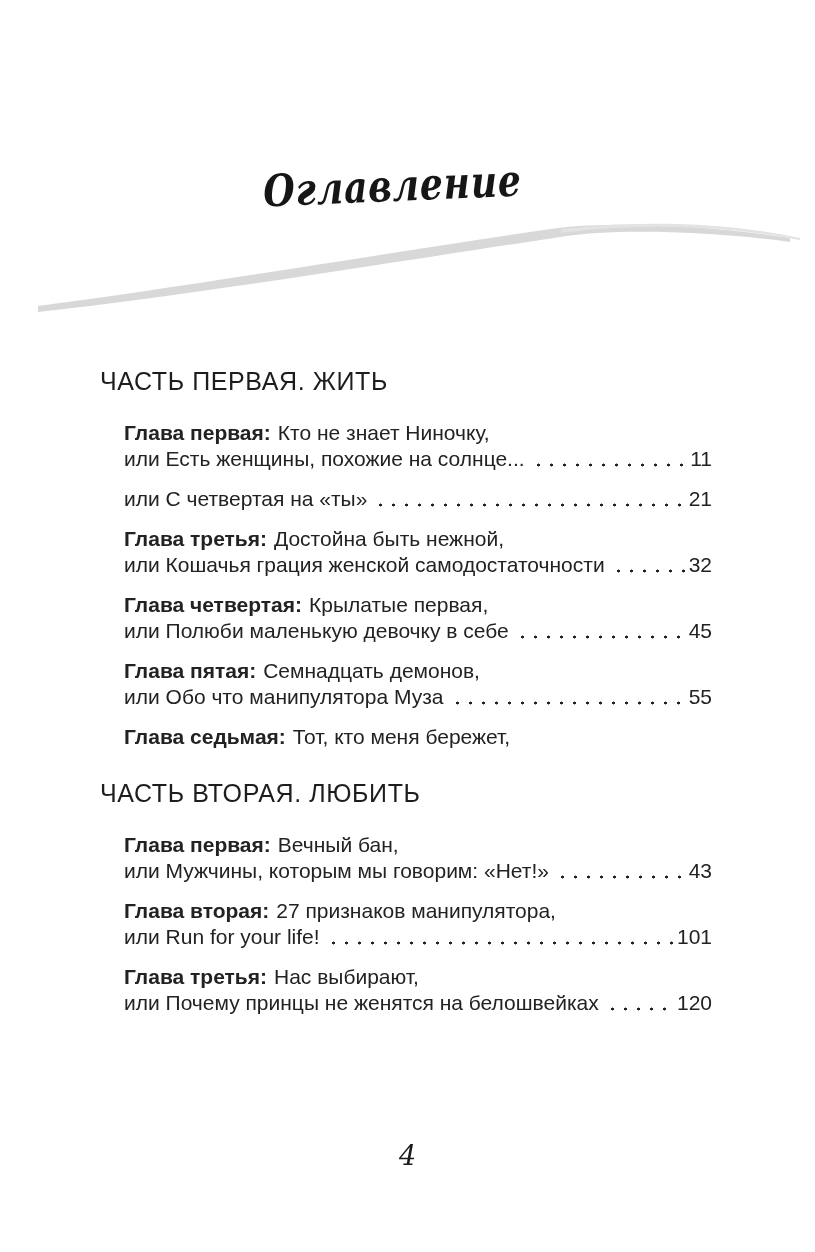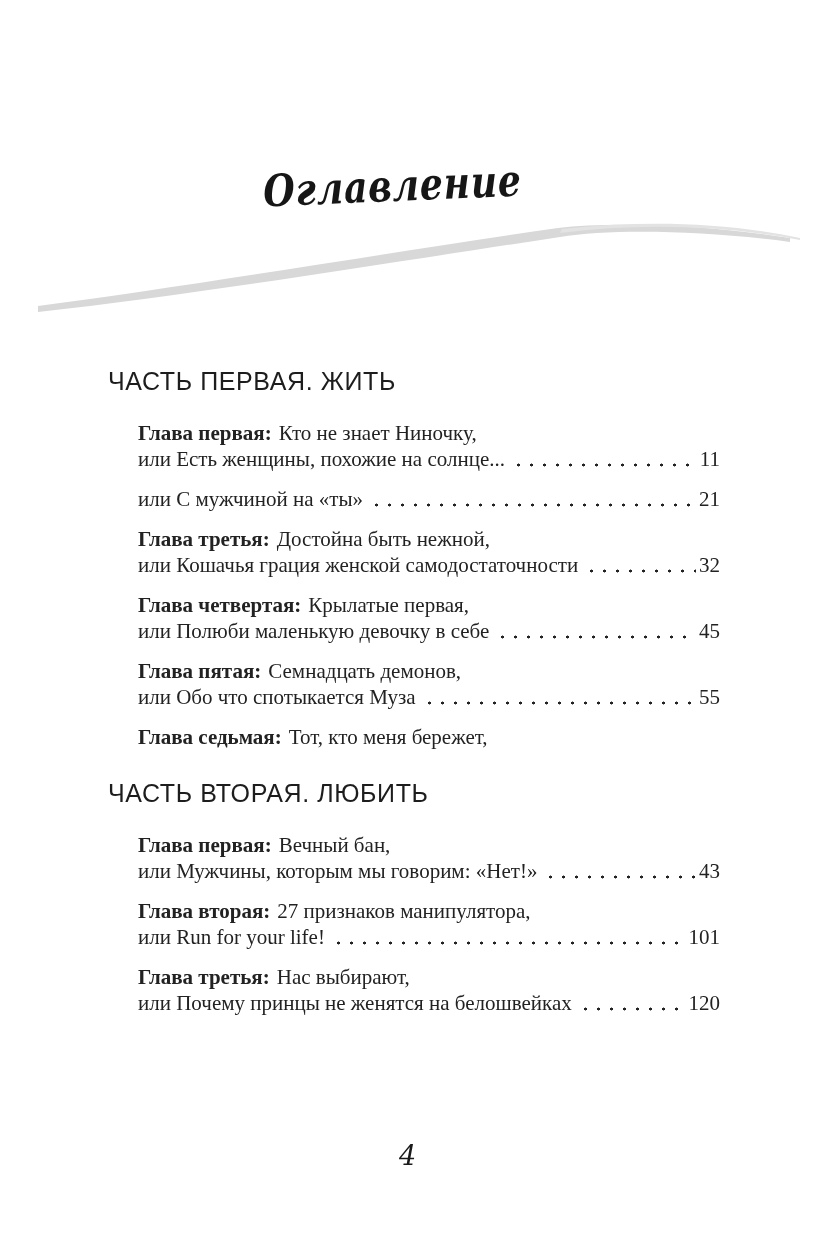--- a/index.html
+++ b/index.html
@@ -27,33 +27,33 @@
     transform:translateX(-15px) scaleX(.82) rotate(-2deg);
     transform-origin:center;
     letter-spacing:1px;
   }
   .swoosh{
     position:absolute;
     top:213px;left:0;
   }
   .toc{
     position:absolute;
-    left:108px;top:366px;
+    left:100px;top:366px;
     width:612px;
   }
   .section-heading{
     font-size:25px;
     font-weight:400;
     letter-spacing:.6px;
     color:#1d1d1d;
     margin:0 0 24px 0;
     line-height:30px;
   }
   .section + .section{margin-top:28px;}
-  .entries{margin-left:30px;font-family:Liberation Serif, serif;}
+  .entries{margin-left:24px;}
   .entry{
     margin-bottom:14px;
     font-size:21px;
     line-height:26px;
     color:#222222;
   }
   .entry .l1 .label{
     font-weight:bold;
     margin-right:7px;
   }
@@ -110,21 +110,21 @@
         <div class="l1"><span class="label">Глава первая:</span><span>Кто не знает Ниночку,</span></div>
         <div class="l2">
             <span class="sub">или Есть женщины, похожие на солнце...</span>
             <span class="leader"></span>
             <span class="pg">11</span>
           </div>
       </div>
 
       <div class="entry">
         <div class="l2">
-            <span class="sub">или С мужчиной на «ты»</span>
+            <span class="sub">или С четвертая на «ты»</span>
             <span class="leader"></span>
             <span class="pg">21</span>
           </div>
       </div>
 
       <div class="entry">
         <div class="l1"><span class="label">Глава третья:</span><span>Достойна быть нежной,</span></div>
         <div class="l2">
             <span class="sub">или Кошачья грация женской самодостаточности</span>
             <span class="leader"></span>
@@ -137,21 +137,21 @@
         <div class="l2">
             <span class="sub">или Полюби маленькую девочку в себе</span>
             <span class="leader"></span>
             <span class="pg">45</span>
           </div>
       </div>
 
       <div class="entry">
         <div class="l1"><span class="label">Глава пятая:</span><span>Семнадцать демонов,</span></div>
         <div class="l2">
-            <span class="sub">или Обо что спотыкается Муза</span>
+            <span class="sub">или Обо что манипулятора Муза</span>
             <span class="leader"></span>
             <span class="pg">55</span>
           </div>
       </div>
 
 
       <div class="entry">
         <div class="l1"><span class="label">Глава седьмая:</span><span>Тот, кто меня бережет,</span></div>
       </div>
 

